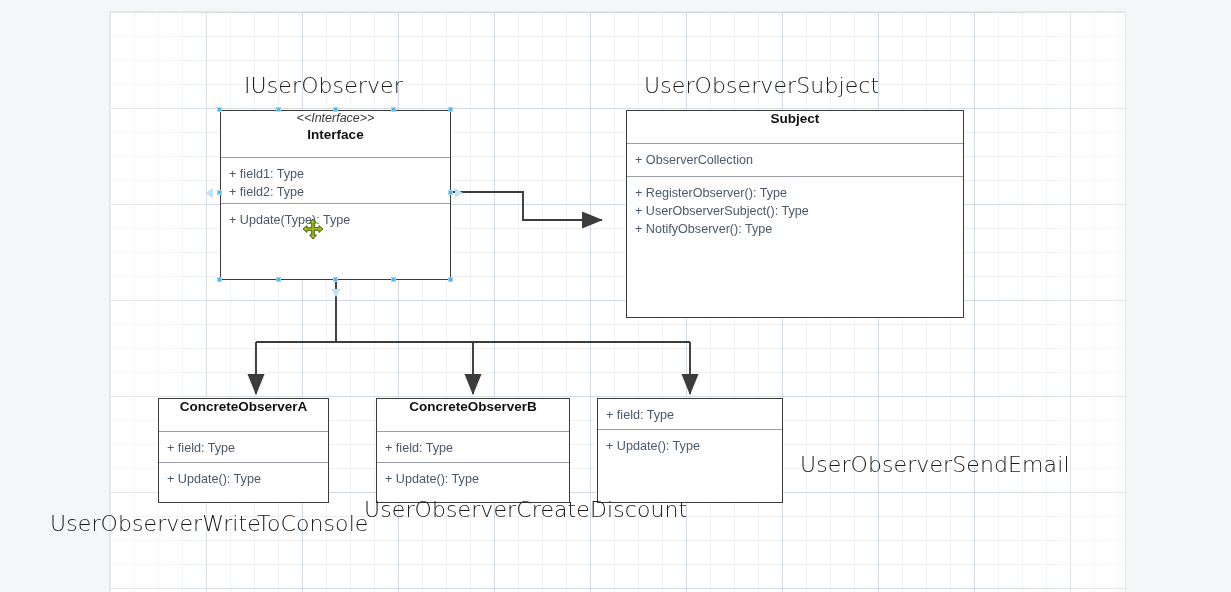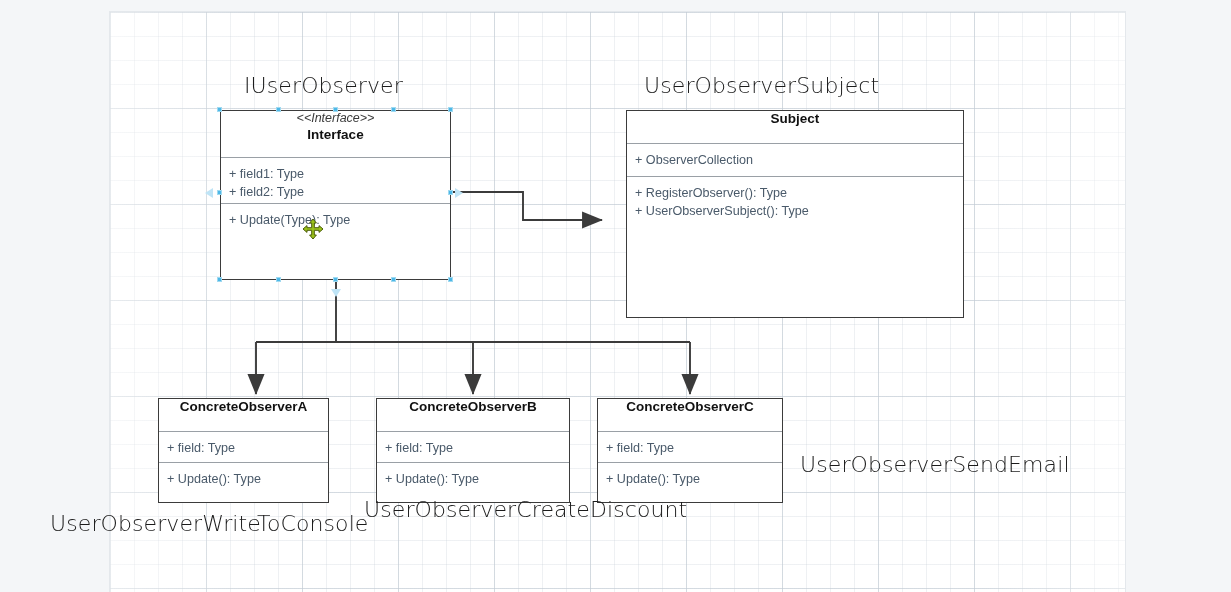--- a/index.html
+++ b/index.html
@@ -158,20 +158,21 @@
   <div class="uml" id="subject">
     <div class="sec title">
       <span>Subject</span>
     </div>
     <div class="sec fields body">
       <div class="row">+ ObserverCollection</div>
     </div>
     <div class="sec last body">
       <div class="row">+ RegisterObserver(): Type</div>
       <div class="row">+ UserObserverSubject(): Type</div>
+      <div class="row">+ NotifyObserver(): Type</div>
     </div>
   </div>
 
   <div class="uml concrete" id="cA">
     <div class="sec title">
       <span>ConcreteObserverA</span>
     </div>
     <div class="sec fields body">
       <div class="row">+ field: Type</div>
     </div>
@@ -186,23 +187,20 @@
     </div>
     <div class="sec fields body">
       <div class="row">+ field: Type</div>
     </div>
     <div class="sec last body">
       <div class="row">+ Update(): Type</div>
     </div>
   </div>
 
   <div class="uml concrete" id="cC">
-    <div class="sec title">
-      <span>ConcreteObserverC</span>
-    </div>
     <div class="sec fields body">
       <div class="row">+ field: Type</div>
     </div>
     <div class="sec last body">
       <div class="row">+ Update(): Type</div>
     </div>
   </div>
 
 </div>
 

